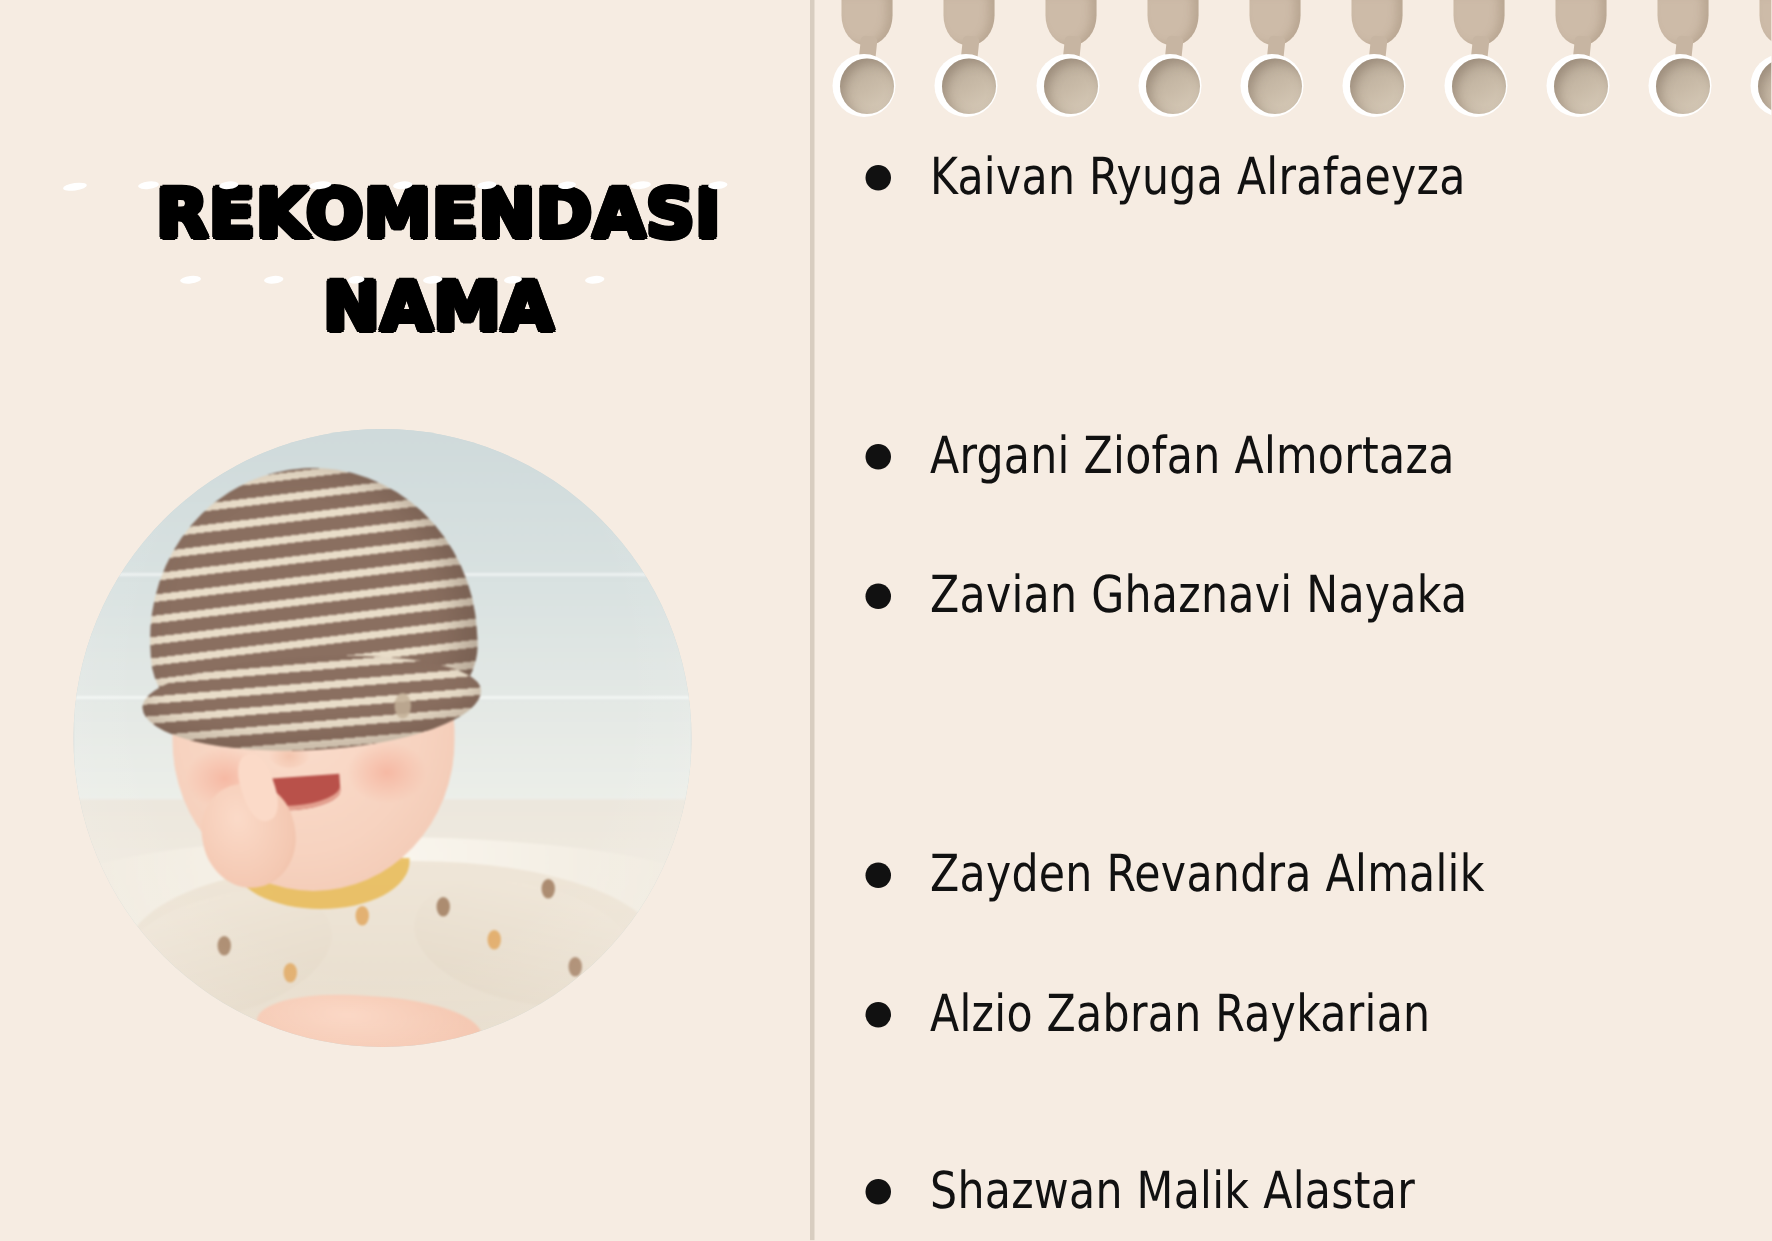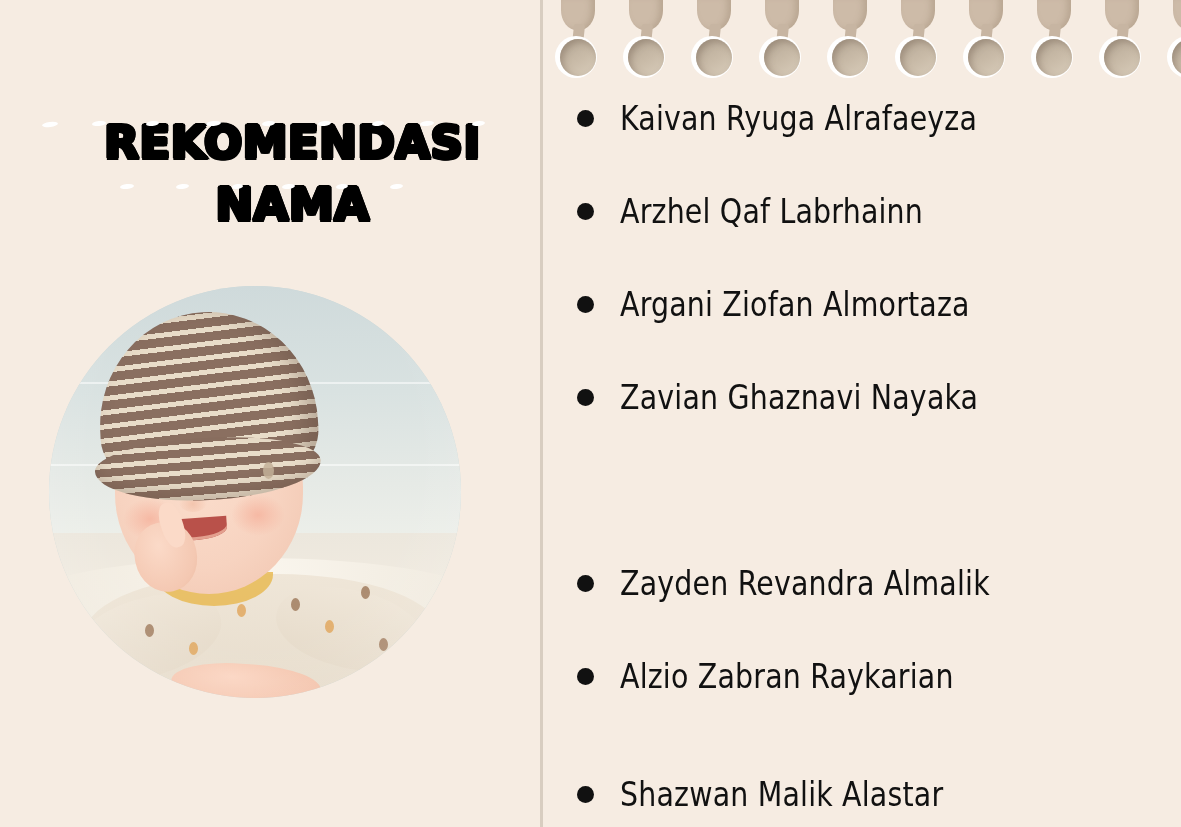--- a/index.html
+++ b/index.html
@@ -456,24 +456,20 @@
           <div class="ring-hole"></div>
           <div class="ring-hole-inner"></div>
         </div>
       </div>
 
     <ul id="names-list">
         <li class="name-item" style="top: 96px;">
           <span class="name-bullet"></span>
           <span class="name-text">Kaivan Ryuga Alrafaeyza</span>
         </li>
-        <li class="name-item" style="top: 189px;">
-          <span class="name-bullet"></span>
-          <span class="name-text">Arzhel Qaf Labrhainn</span>
-        </li>
         <li class="name-item" style="top: 282px;">
           <span class="name-bullet"></span>
           <span class="name-text">Argani Ziofan Almortaza</span>
         </li>
         <li class="name-item" style="top: 375px;">
           <span class="name-bullet"></span>
           <span class="name-text">Zavian Ghaznavi Nayaka</span>
         </li>
         <li class="name-item" style="top: 561px;">
           <span class="name-bullet"></span>

